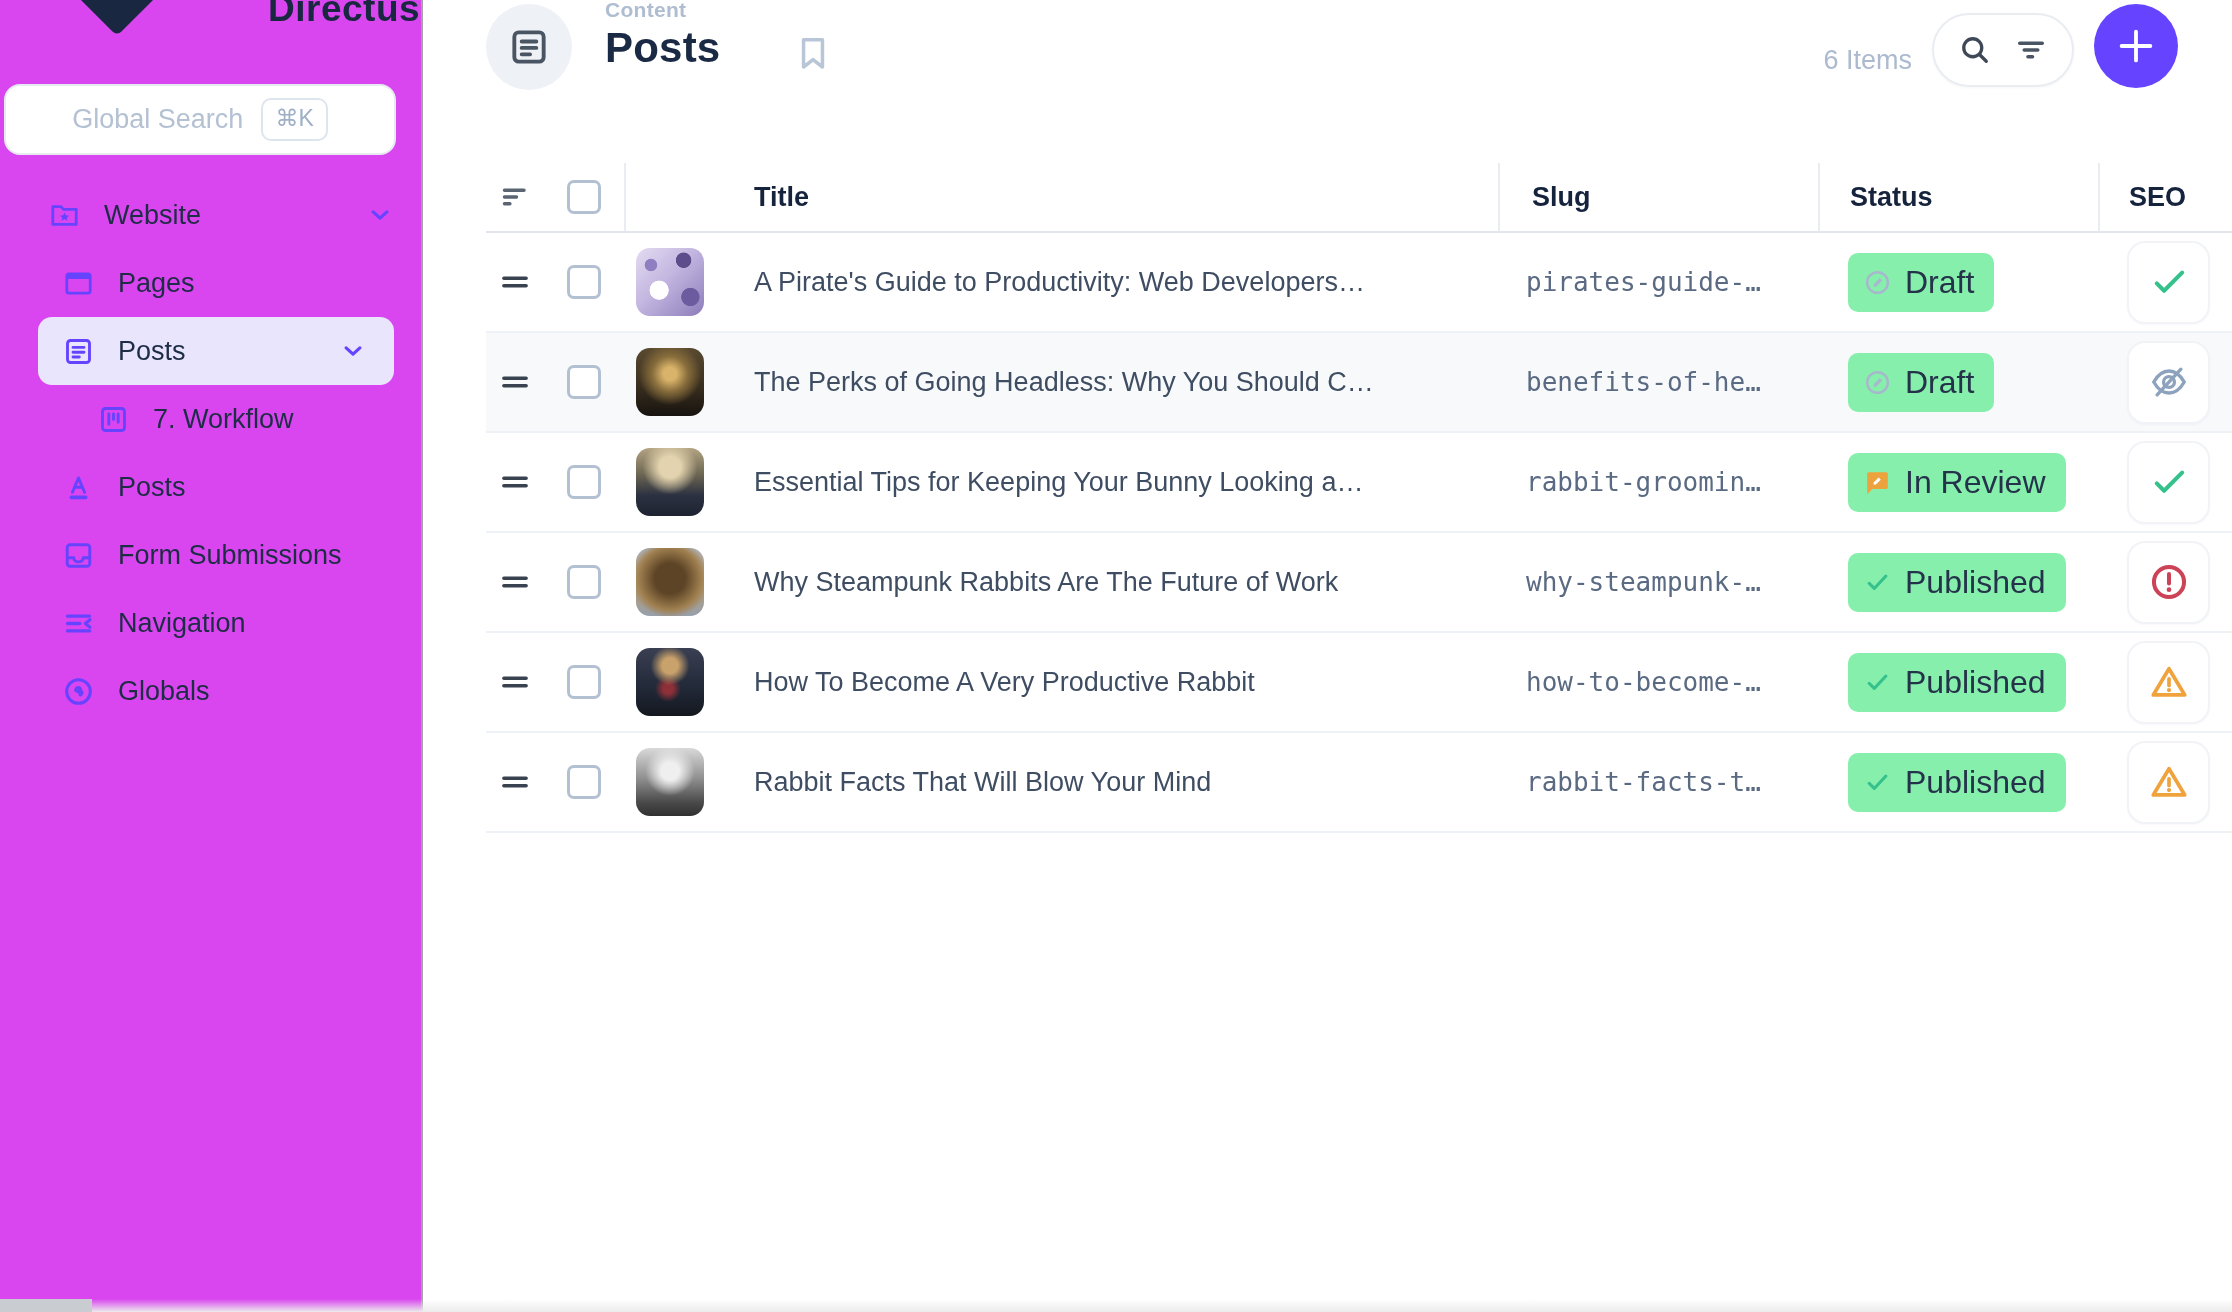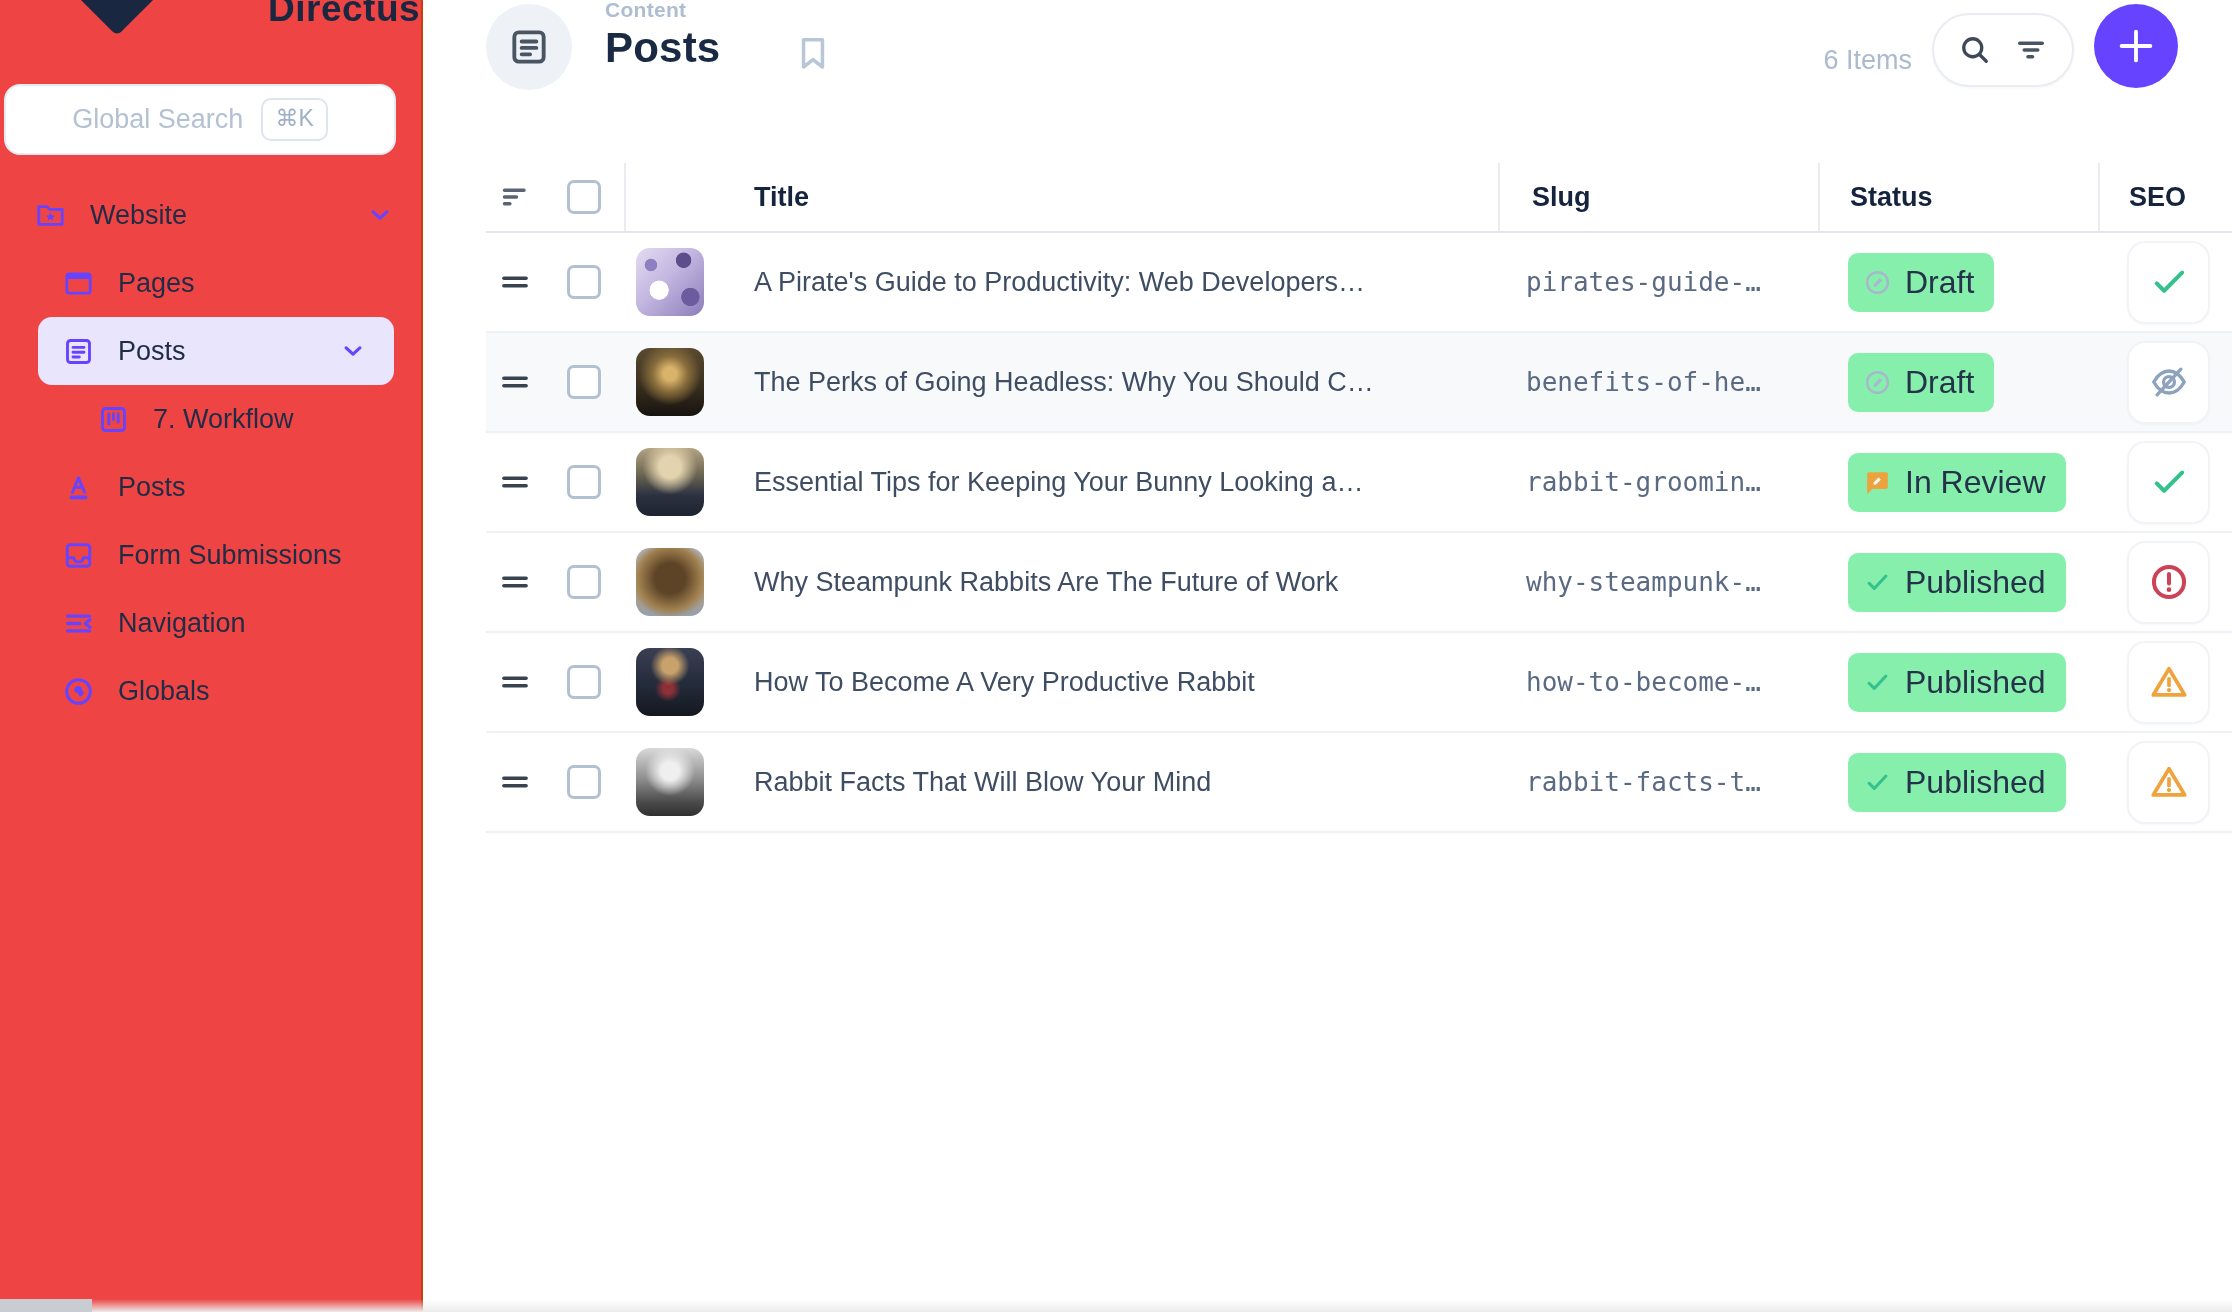--- a/index.html
+++ b/index.html
@@ -1,38 +1,38 @@
 <!DOCTYPE html>
 <html><head>
 <meta charset="utf-8">
 <style>
   * { box-sizing: border-box; margin: 0; padding: 0; }
   html,body { width:2232px; height:1312px; overflow:hidden; background:#fff;
     font-family:"Liberation Sans","DejaVu Sans",sans-serif; color:#1e2c45; }
   .app { display:flex; width:2232px; height:1312px; }
 
   
-  .sidebar { width:423px; min-width:423px; height:100%; background:#ef4444;
-    border-right:2px solid #c2410c; position:relative; }
+  .sidebar { width:423px; min-width:423px; height:100%; background:#d946ef;
+    border-right:2px solid #a3a3a3; position:relative; }
   .logo-row { height:44px; overflow:hidden; position:relative; }
   .logo-diamond { position:absolute; left:88px; top:-34px; width:58px; height:58px;
     background:#1a2740; transform:rotate(45deg); border-radius:6px; }
   .logo-text { position:absolute; left:268px; top:-12px; font-size:37px; font-weight:700;
     color:#1a2740; letter-spacing:.5px; }
   .search-box { position:absolute; left:4px; top:84px; width:392px; height:71px;
     border:2px solid #e7ebf1; border-radius:16px; display:flex; align-items:center;
     justify-content:center; gap:18px; background:#fff; cursor:pointer; }
   .search-box .ph { font-size:27px; color:#b4c1d3; }
   .search-box .kbd { border:2px solid #dfe5ee; border-radius:10px; padding:5px 12px 7px;
     font-size:23px; color:#9fb0c6; }
   .nav { position:absolute; top:181px; left:0; right:0; }
   .nav-item { height:68px; display:flex; align-items:center; gap:23px; cursor:pointer;
     font-size:27px; font-weight:500; color:#1e2c45; }
   .nav-item .ni-icon { width:33px; height:33px; flex:0 0 33px; }
-  .nav-item.lvl0 { padding-left:34px; }
+  .nav-item.lvl0 { padding-left:48px; }
   .nav-item.lvl1 { padding-left:62px; }
   .nav-item.lvl2 { padding-left:97px; }
   .nav-item.active { margin:0 27px 0 38px; padding-left:24px; background:#e9e5fc;
     border-radius:14px; }
   .nav-item .chev { margin-left:auto; margin-right:26px; width:30px; height:30px; }
   .nav-item.active .chev { margin-right:26px; }
 
   
   .main { flex:1; position:relative; padding:4px 0 0 63px; }
   .page-header { display:flex; align-items:flex-start; padding-right:56px; }

